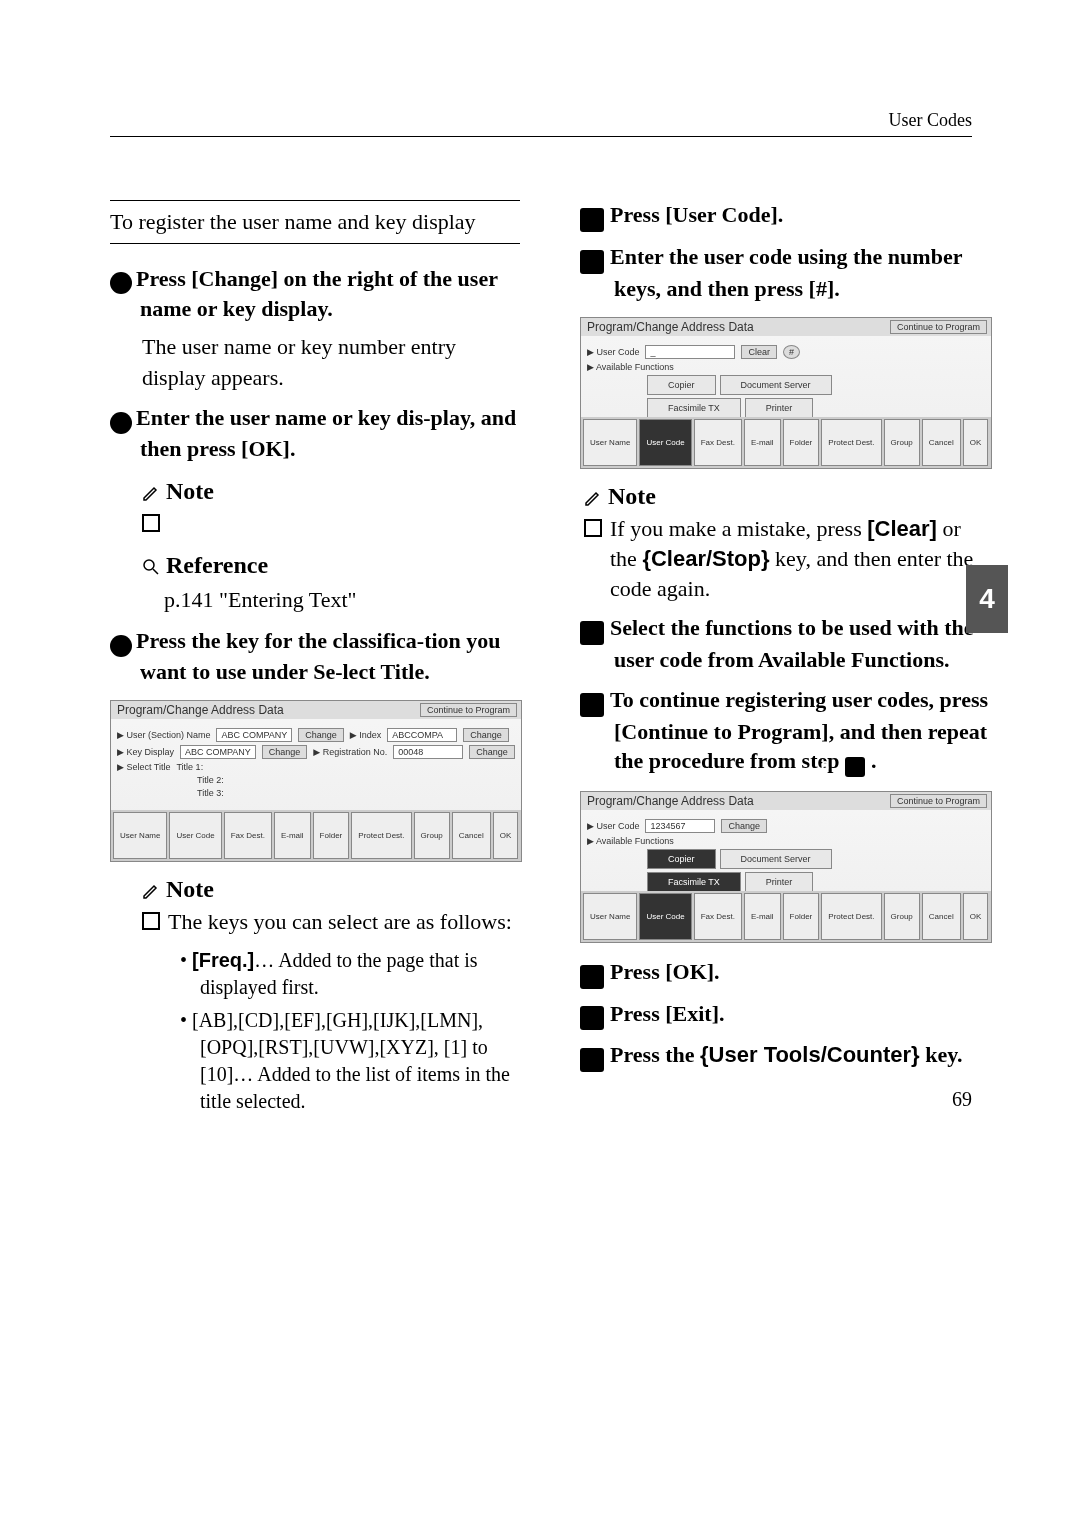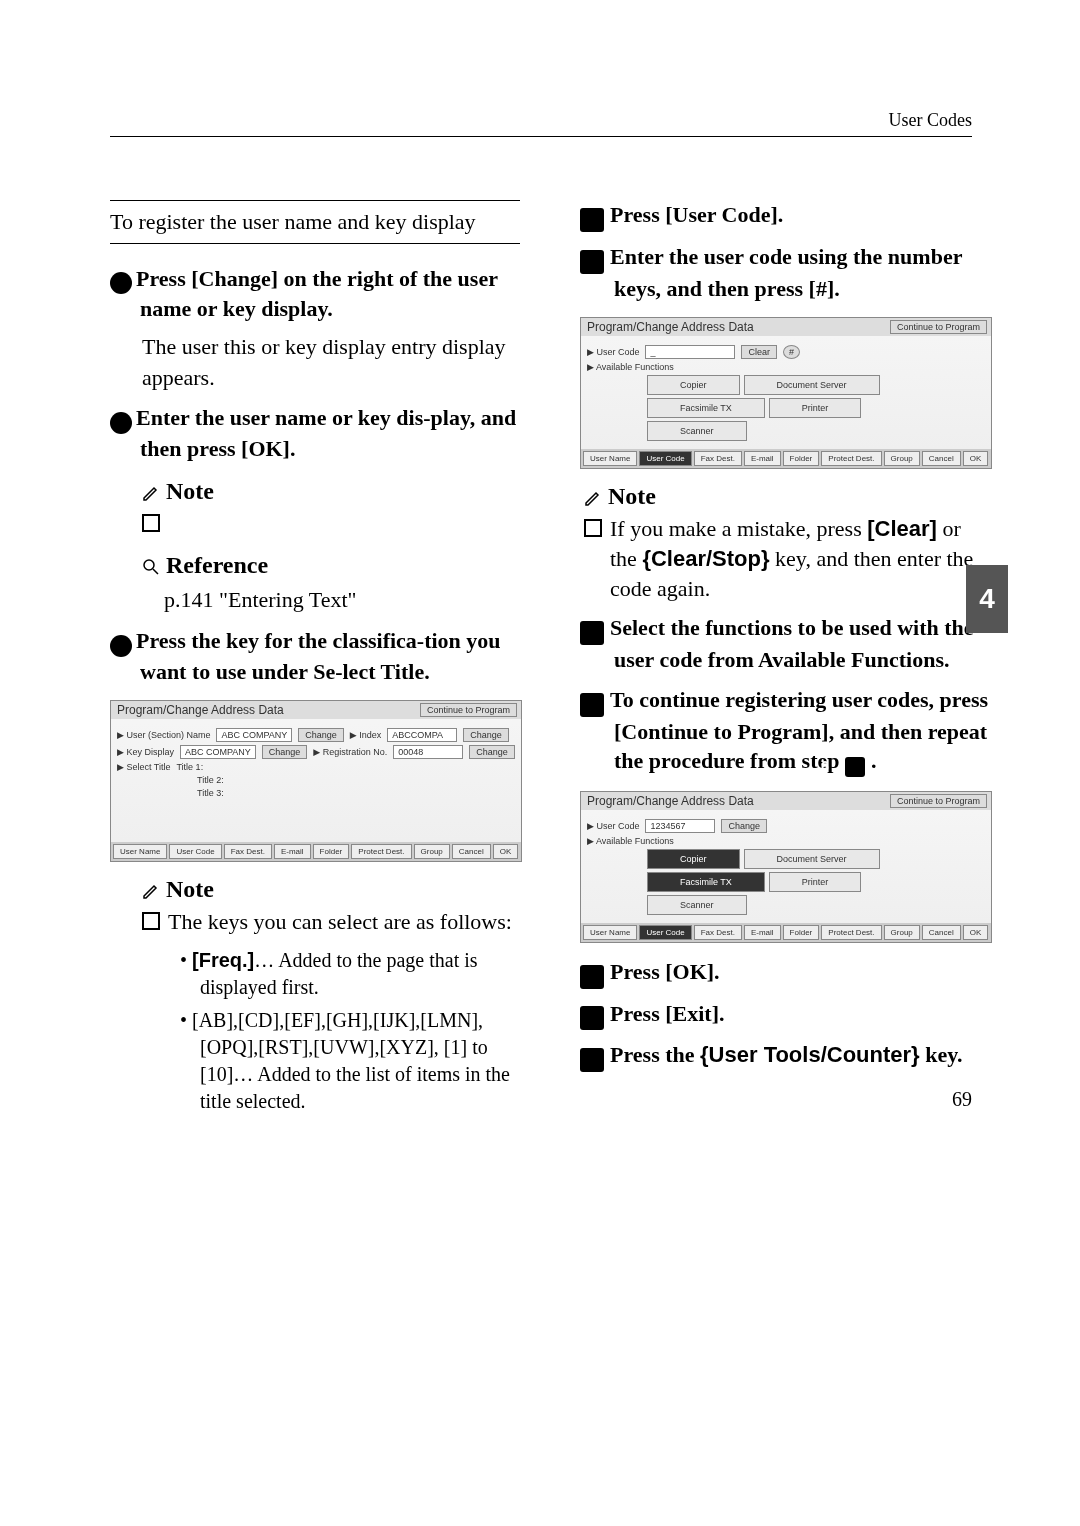--- a/index.html
+++ b/index.html
@@ -137,36 +137,36 @@
     bottom: 0; left: 0; right: 0;
     display: flex;
     gap: 2px;
     padding: 2px;
     background: #ccc;
     font-size: 8px;
   }
   .scr-tab {
     border: 1px solid #888;
     background: #eee;
-    padding: 2px 6px;
+    padding: 18px 6px;
     white-space: nowrap;
   }
   .scr-body { padding: 6px; }
   .scr-row { display: flex; align-items: center; gap: 6px; margin: 3px 0; }
   .scr-field {
     border: 1px solid #888; background: #fff;
     padding: 1px 4px; min-width: 60px; display: inline-block;
   }
   .scr-btn {
     border: 1px solid #888; background: #ddd;
     padding: 1px 6px; display: inline-block;
   }
   .scr-btn-big {
     border: 1px solid #888; background: #e8e8e8;
-    padding: 4px 32px; display: inline-block;
+    padding: 4px 20px; display: inline-block;
   }
   .tab-4 {
     position: absolute;
     right: 72px;
     top: 565px;
     width: 42px;
     height: 68px;
     background: #555;
     color: #fff;
     display: flex;
@@ -195,21 +195,21 @@
 
   <div class="columns">
 
     <div class="col">
 
       <div class="section-title">To register the user name and key display</div>
 
       <div class="step-bold">
         <span class="num-circle">A</span><span>Press [Change] on the right of the user name or key display.</span>
       </div>
-      <div class="body-text">The user this or key display entry display appears.</div>
+      <div class="body-text">The user name or key number entry display appears.</div>
 
       <div class="step-bold">
         <span class="num-circle">B</span><span>Enter the user name or key dis-play, and then press [OK].</span>
       </div>
 
       <div class="note-head">
         <svg width="18" height="18">
             <path d="M2 14 L12 4 L14 6 L4 16 L2 16 Z" fill="none" stroke="#000" stroke-width="1.5"></path>
           </svg><span>Note</span>
       </div>

